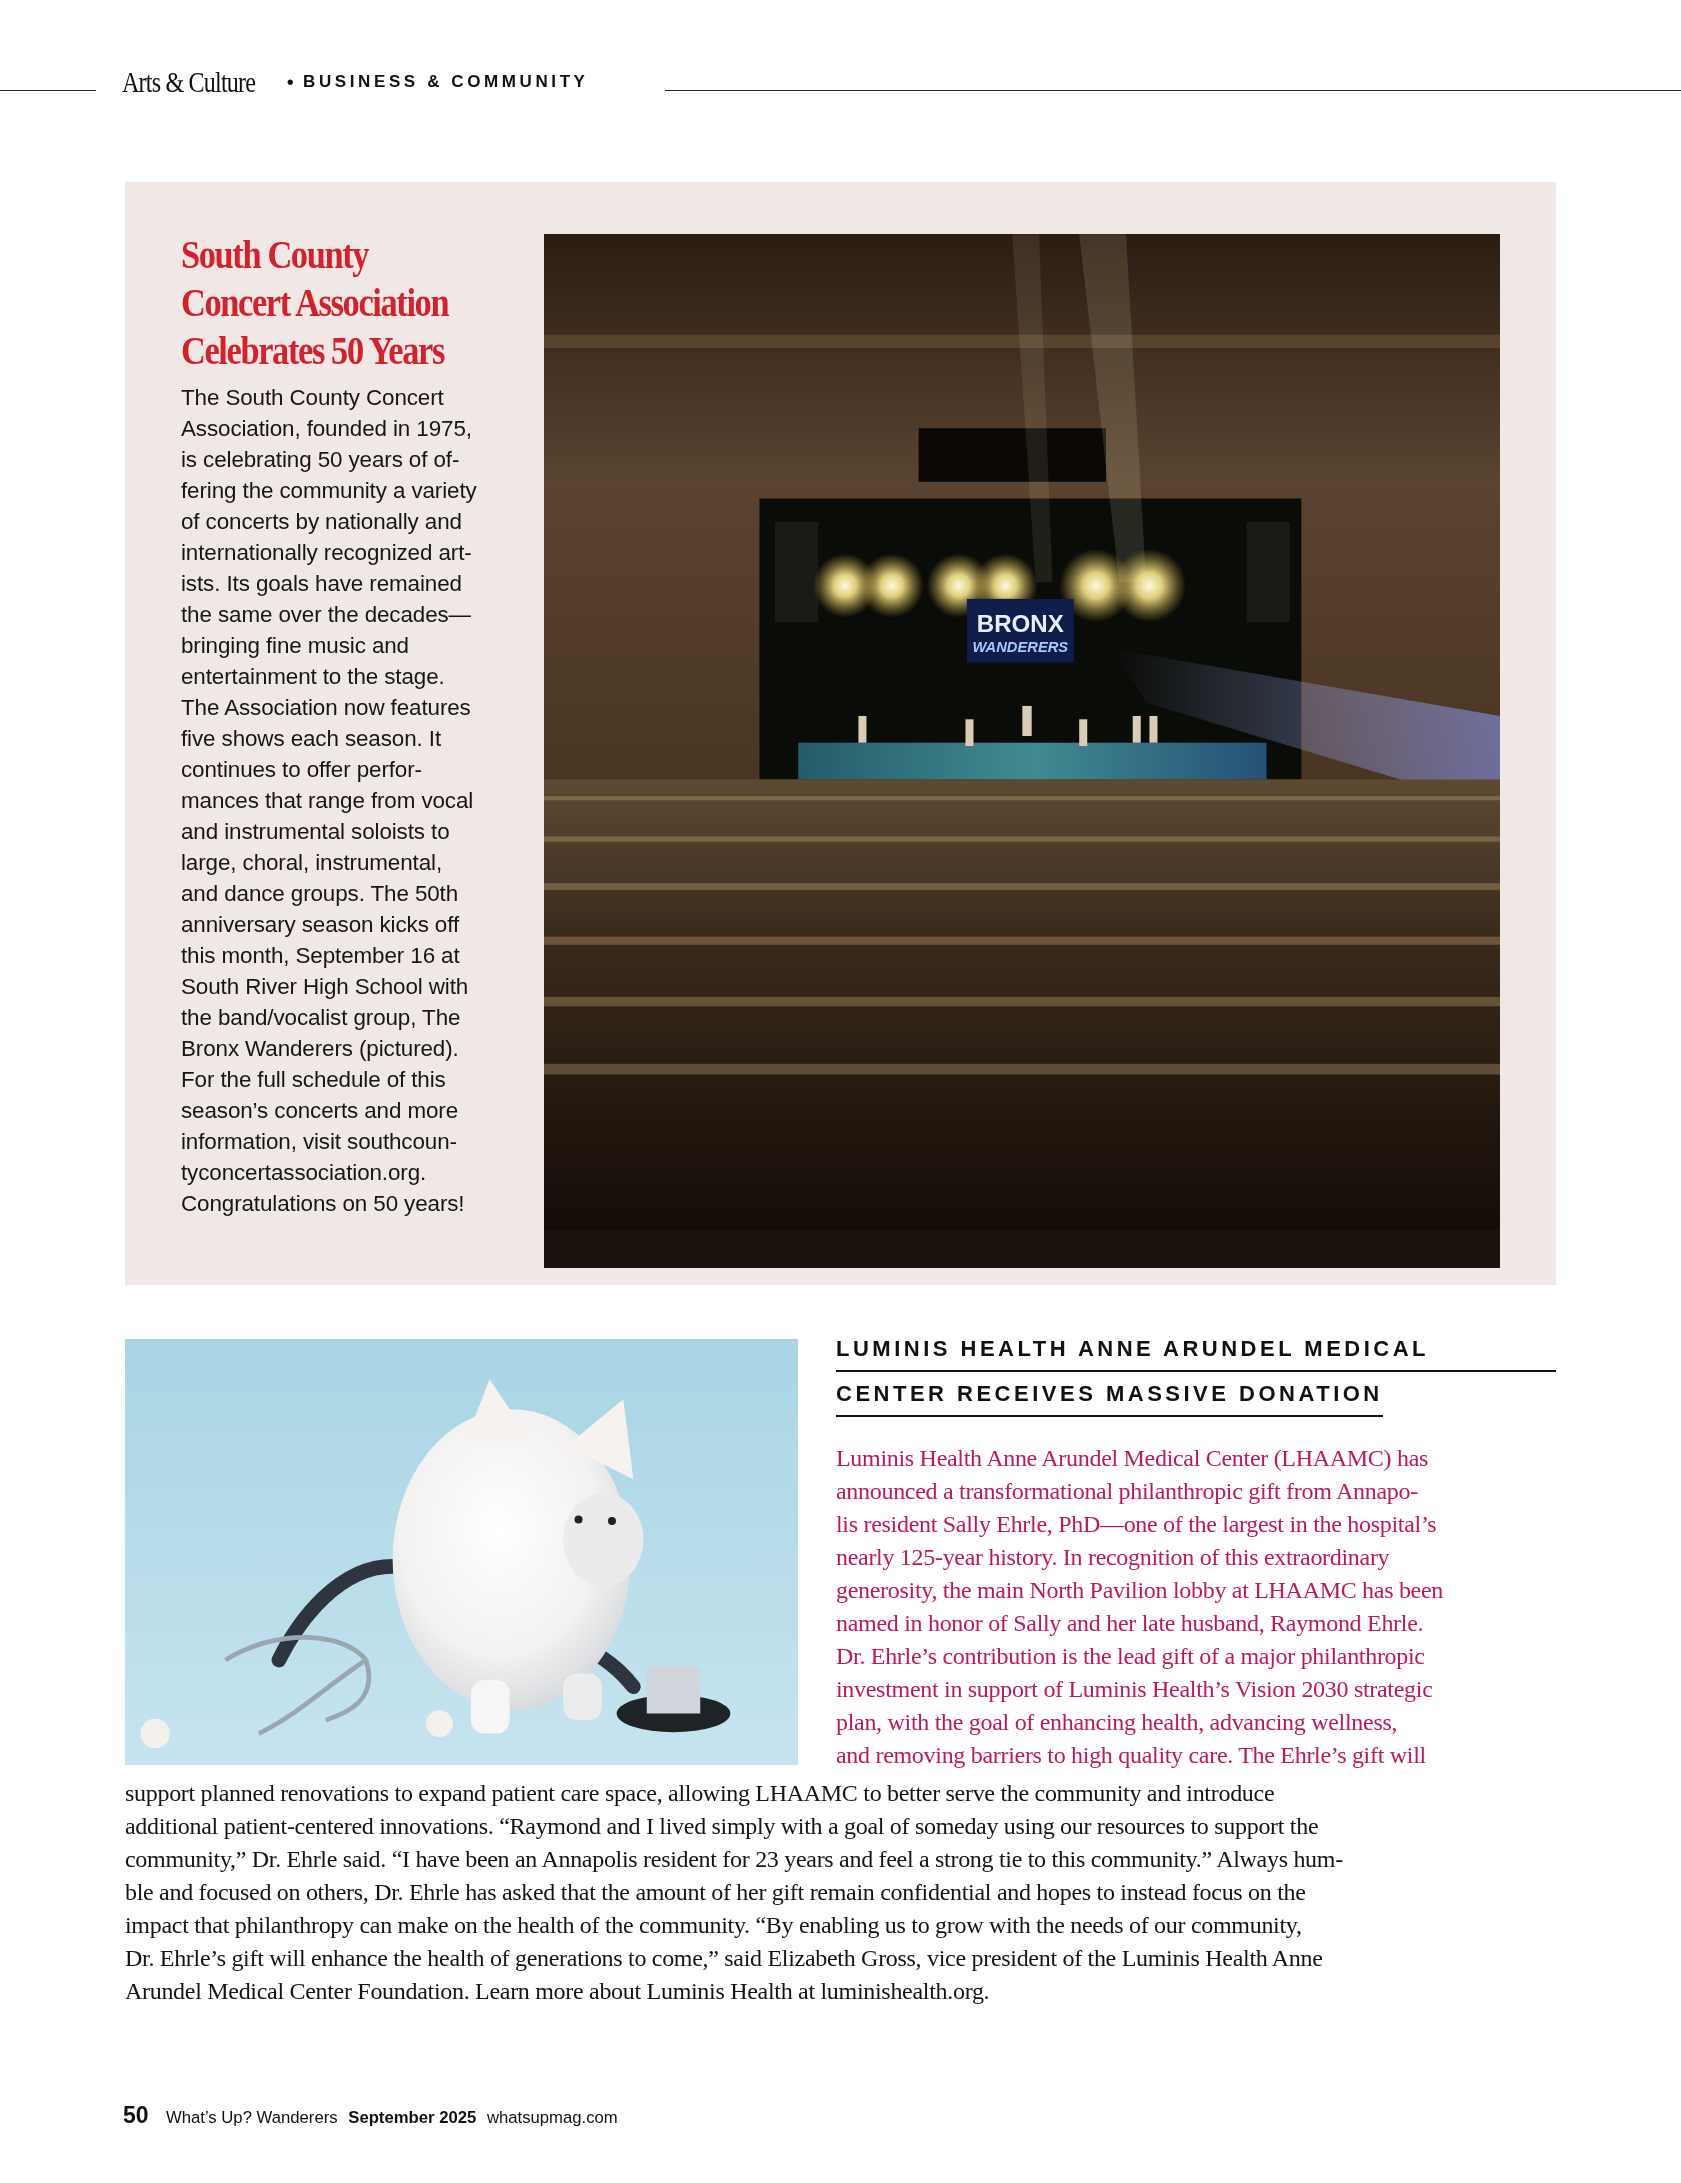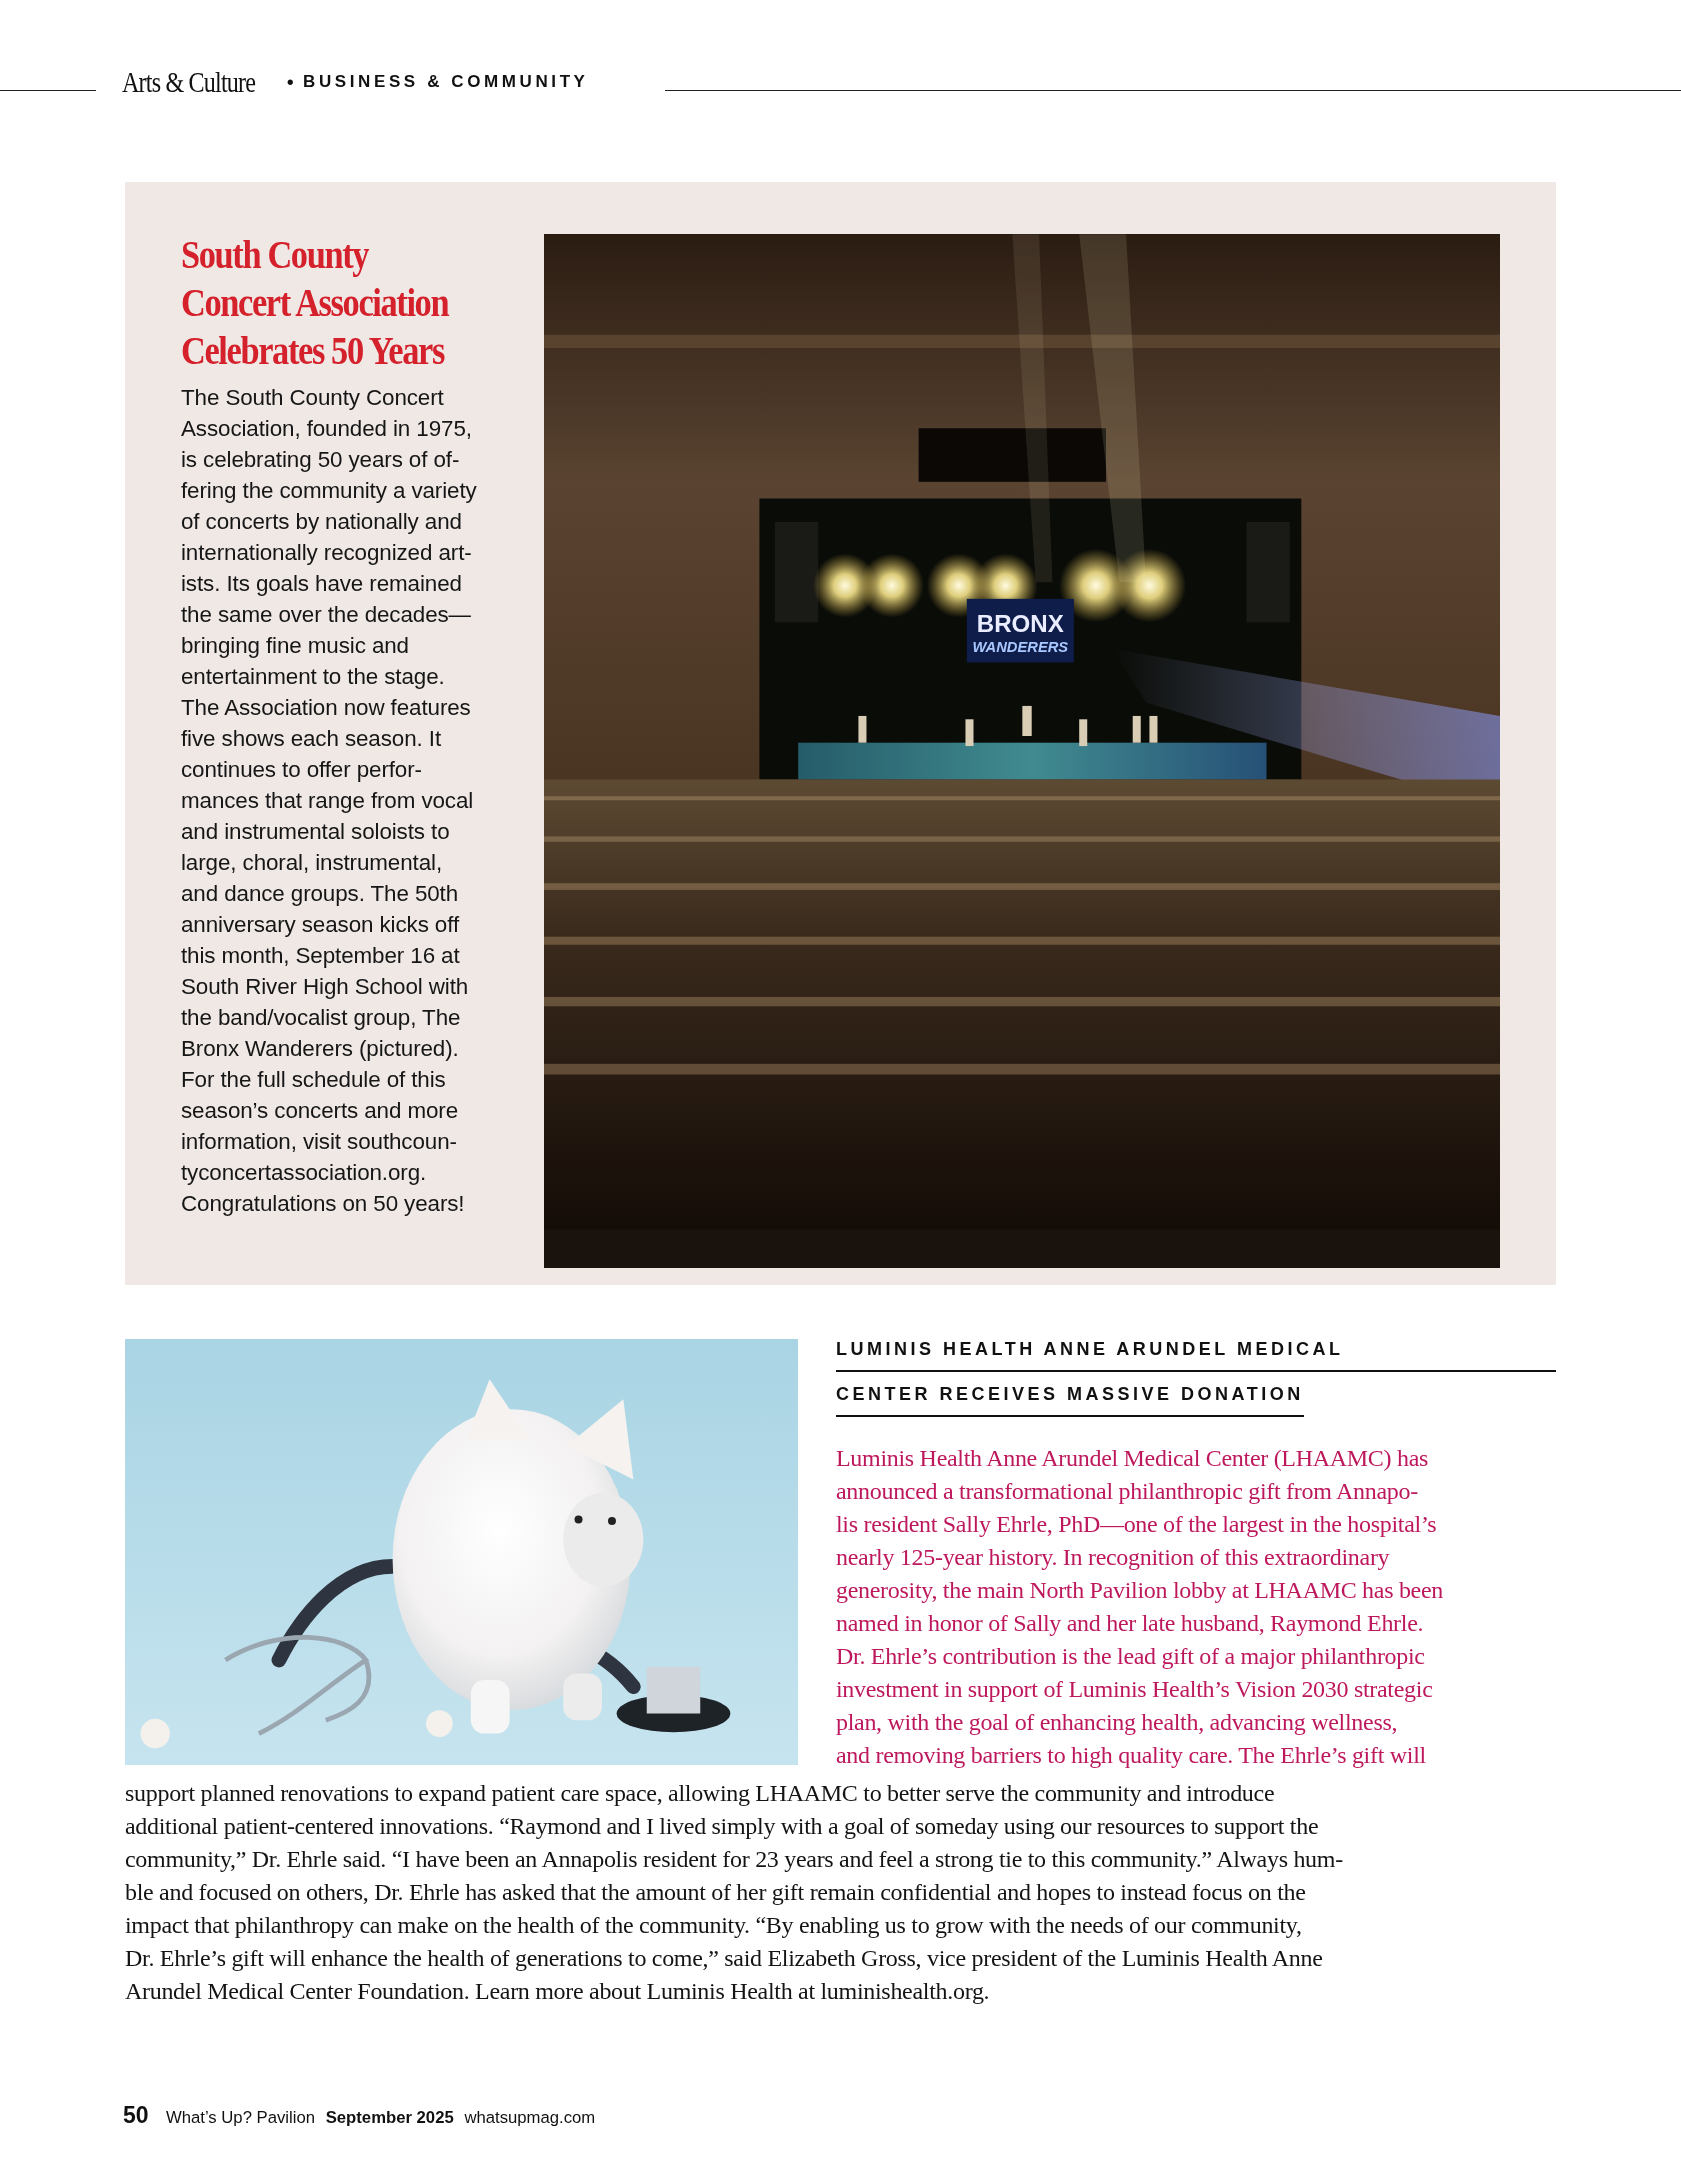--- a/index.html
+++ b/index.html
@@ -18,21 +18,21 @@
   .box { position: absolute; left: 125px; top: 182px; width: 1431px; height: 1103px; background: #efe8e5; }
   .box-title { position: absolute; left: 181px; top: 231px; width: 321px; font-family: "Liberation Serif", serif; font-weight: bold; color: #d4212c; font-size: 40px; line-height: 48px; letter-spacing: -1.6px; transform: scaleX(0.86); transform-origin: left top; white-space: nowrap; }
   .box-body { position: absolute; left: 181px; top: 382px; width: 341px; font-family: "Liberation Sans", sans-serif; font-size: 22.4px; line-height: 31px; color: #161616; white-space: pre-line; letter-spacing: -0.1px; }
 
   .concert-photo { position: absolute; left: 544px; top: 234px; width: 956px; height: 1034px; overflow: hidden; background: #1a120c; }
 
   
   .piggy-photo { position: absolute; left: 125px; top: 1339px; width: 673px; height: 426px; overflow: hidden; background: #b9dbe8; }
 
   .lum-head { position: absolute; left: 836px; top: 1335px; width: 723px; }
-  .lum-head-line { display: inline-block; font-family: "Liberation Sans", sans-serif; font-weight: bold; font-size: 18px; letter-spacing: 3.5px; color: #111; padding-bottom: 6.7px; border-bottom: 2px solid #111; white-space: nowrap; line-height: 28px; }
+  .lum-head-line { display: inline-block; font-family: "Liberation Sans", sans-serif; font-weight: bold; font-size: 22px; letter-spacing: 3.5px; color: #111; padding-bottom: 6.7px; border-bottom: 2px solid #111; white-space: nowrap; line-height: 28px; }
   .lum-head-line.l1 { width: 720px; }
   .lum-head-line.l2 { margin-top: 8.7px; }
 
   .lum-col { position: absolute; left: 836px; top: 1442px; width: 730px; font-family: "Liberation Serif", serif; font-size: 24px; line-height: 33px; color: #be185d; white-space: pre-line; letter-spacing: -0.3px; }
   .lum-full { position: absolute; left: 125px; top: 1777px; width: 1439px; font-family: "Liberation Serif", serif; font-size: 24px; line-height: 33px; color: #141414; white-space: pre-line; letter-spacing: -0.3px; }
 
   
   .footer { position: absolute; left: 123px; top: 2102px; display: flex; align-items: baseline; white-space: nowrap; color: #111; font-family: "Liberation Sans", sans-serif; }
   .ft-page { font-weight: bold; font-size: 23px; margin-right: 17.4px; }
   .ft-mag { font-size: 16.7px; margin-right: 10.7px; }
@@ -201,17 +201,17 @@
 <div class="lum-full">support planned renovations to expand patient care space, allowing LHAAMC to better serve the community and introduce
 additional patient-centered innovations. “Raymond and I lived simply with a goal of someday using our resources to support the
 community,” Dr. Ehrle said. “I have been an Annapolis resident for 23 years and feel a strong tie to this community.” Always hum-
 ble and focused on others, Dr. Ehrle has asked that the amount of her gift remain confidential and hopes to instead focus on the
 impact that philanthropy can make on the health of the community. “By enabling us to grow with the needs of our community,
 Dr. Ehrle’s gift will enhance the health of generations to come,” said Elizabeth Gross, vice president of the Luminis Health Anne
 Arundel Medical Center Foundation. Learn more about Luminis Health at luminishealth.org.</div>
 
 <div class="footer">
   <span class="ft-page">50</span>
-  <span class="ft-mag">What’s Up? Pavilion</span>
+  <span class="ft-mag">What’s Up? Wanderers</span>
   <span class="ft-date">September 2025</span>
   <span class="ft-url">whatsupmag.com</span>
 </div>
 
 
 </body></html>

